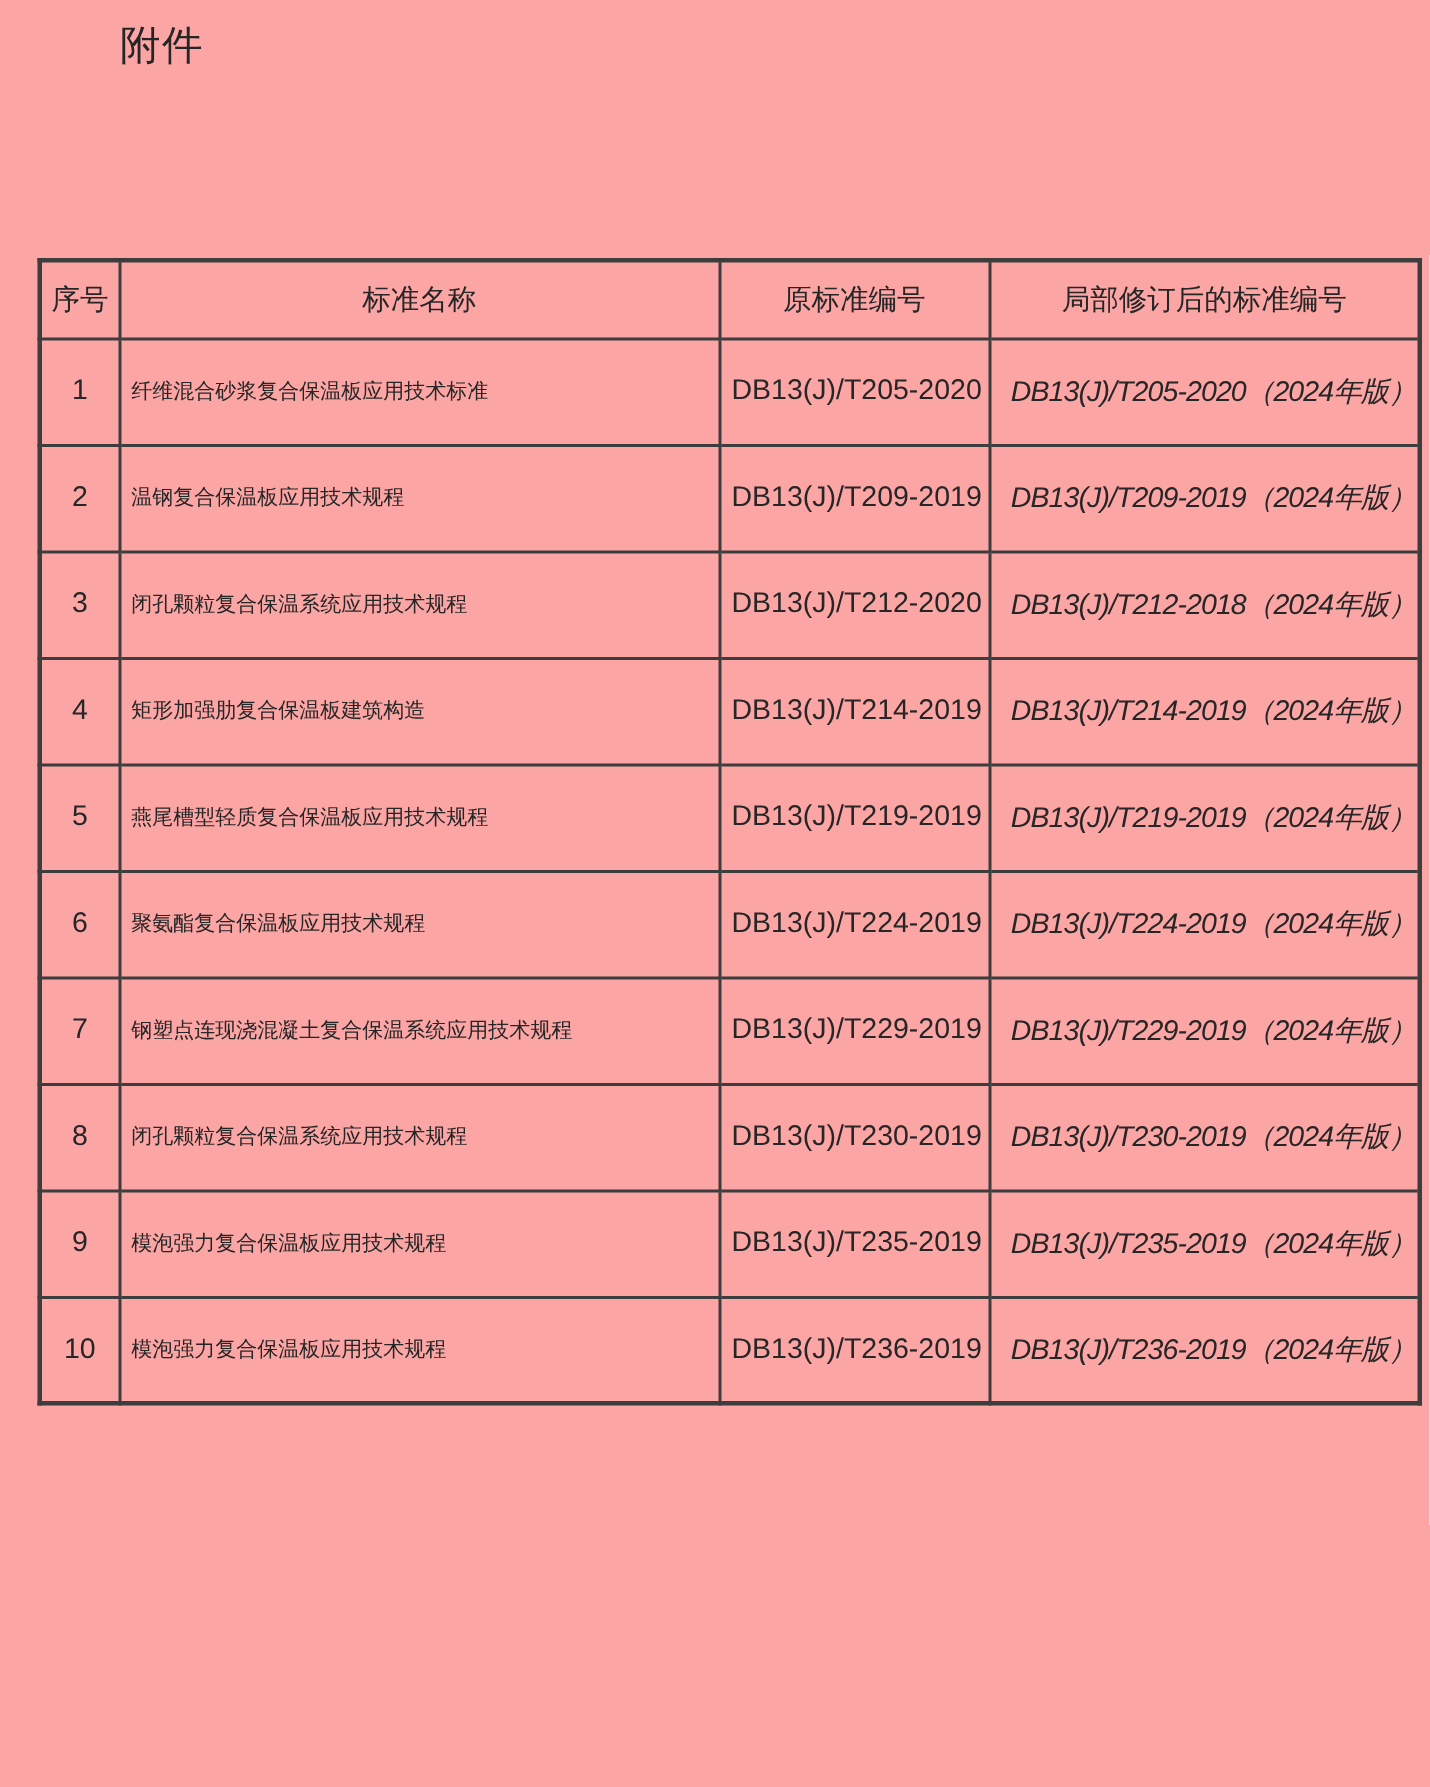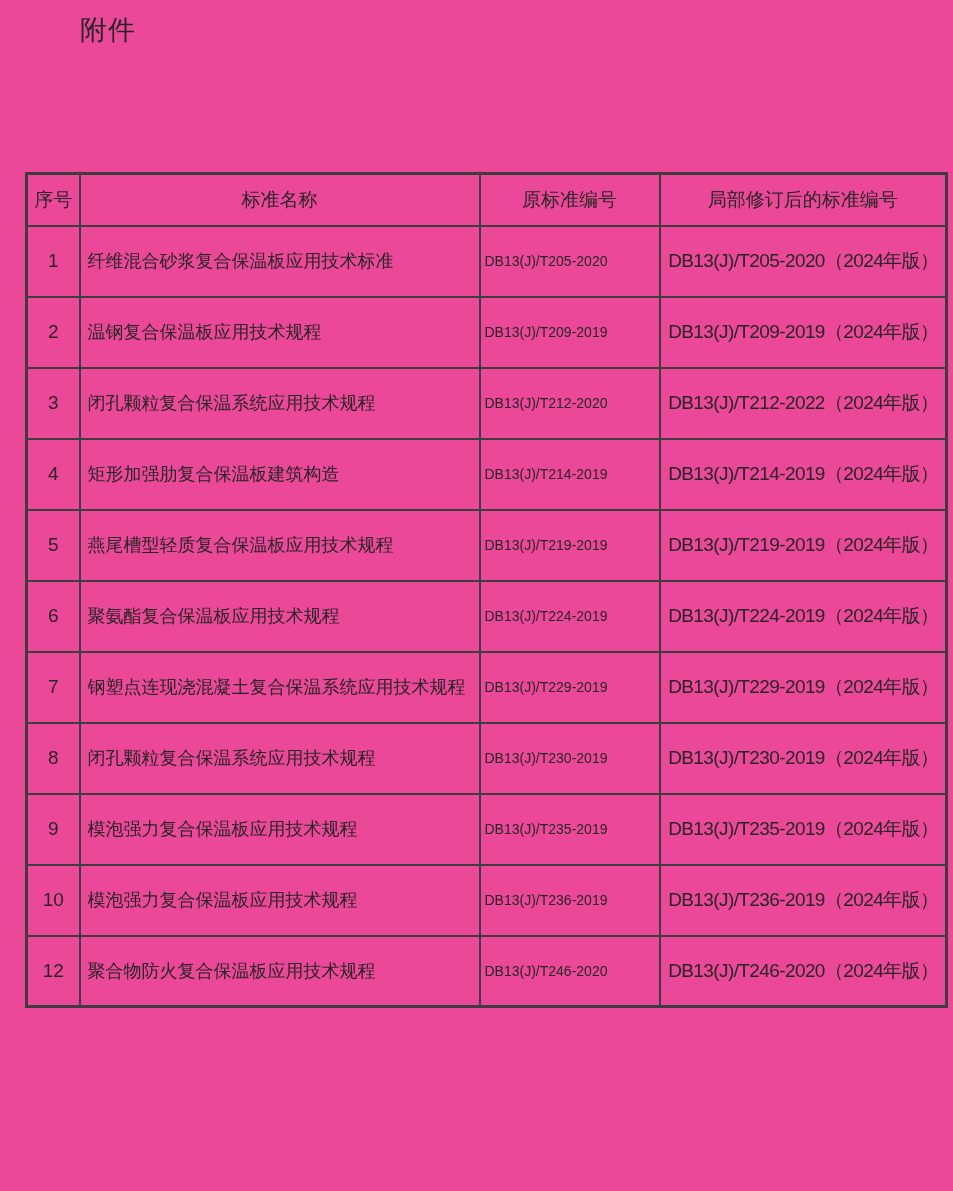--- a/index.html
+++ b/index.html
@@ -6,21 +6,21 @@
     margin: 0;
     padding: 0;
     background: #fbfbfa;
     font-family: "Liberation Sans", "DejaVu Sans", sans-serif;
     color: #262626;
   }
   .page {
     position: relative;
     width: 953px;
     height: 1191px;
-    background: #ec4899;
+    background: #fca5a5;
     overflow: hidden;
   }
   .attachment-label {
     position: absolute;
     left: 80px;
     top: 12px;
     font-size: 27px;
     letter-spacing: 1px;
   }
   .doc-title {
@@ -47,34 +47,35 @@
   table.standards td {
     border: 2px solid #3d3d3d;
     font-weight: normal;
     vertical-align: middle;
     overflow: hidden;
   }
   thead tr { height: 52px; }
   tbody tr { height: 71px; }
   th.h { font-size: 19px; text-align: center; }
   td.c-no   { font-size: 19px; text-align: center; }
-  td.c-name { font-size: 18px; text-align: left; padding-left: 7px; }
+  td.c-name { font-size: 14px; text-align: left; padding-left: 7px; }
   td.c-old  {
-    font-size: 14px;
-    text-align: left;
+    font-size: 19px;
+    text-align: right;
     word-break: break-all;
     line-height: 34px;
     padding: 0 4px;
   }
   td.c-new  {
     font-size: 19px;
-    text-align: center;
+    text-align: right;
     white-space: nowrap;
     letter-spacing: -0.6px;
     padding-left: 2px;
+    font-style: italic;
   }
 </style>
 </head>
 <body>
 
 <div class="page">
 
   <div class="attachment-label">附件</div>
 
 
@@ -103,21 +104,21 @@
       <tr>
         <td class="c-no">2</td>
         <td class="c-name">温钢复合保温板应用技术规程</td>
         <td class="c-old">DB13(J)/T209-2019</td>
         <td class="c-new">DB13(J)/T209-2019（2024年版）</td>
       </tr>
       <tr>
         <td class="c-no">3</td>
         <td class="c-name">闭孔颗粒复合保温系统应用技术规程</td>
         <td class="c-old">DB13(J)/T212-2020</td>
-        <td class="c-new">DB13(J)/T212-2022（2024年版）</td>
+        <td class="c-new">DB13(J)/T212-2018（2024年版）</td>
       </tr>
       <tr>
         <td class="c-no">4</td>
         <td class="c-name">矩形加强肋复合保温板建筑构造</td>
         <td class="c-old">DB13(J)/T214-2019</td>
         <td class="c-new">DB13(J)/T214-2019（2024年版）</td>
       </tr>
       <tr>
         <td class="c-no">5</td>
         <td class="c-name">燕尾槽型轻质复合保温板应用技术规程</td>
@@ -147,22 +148,16 @@
         <td class="c-name">模泡强力复合保温板应用技术规程</td>
         <td class="c-old">DB13(J)/T235-2019</td>
         <td class="c-new">DB13(J)/T235-2019（2024年版）</td>
       </tr>
       <tr>
         <td class="c-no">10</td>
         <td class="c-name">模泡强力复合保温板应用技术规程</td>
         <td class="c-old">DB13(J)/T236-2019</td>
         <td class="c-new">DB13(J)/T236-2019（2024年版）</td>
       </tr>
-      <tr>
-        <td class="c-no">12</td>
-        <td class="c-name">聚合物防火复合保温板应用技术规程</td>
-        <td class="c-old">DB13(J)/T246-2020</td>
-        <td class="c-new">DB13(J)/T246-2020（2024年版）</td>
-      </tr>
     </tbody>
   </table>
 
 </div>
 
 </body></html>

